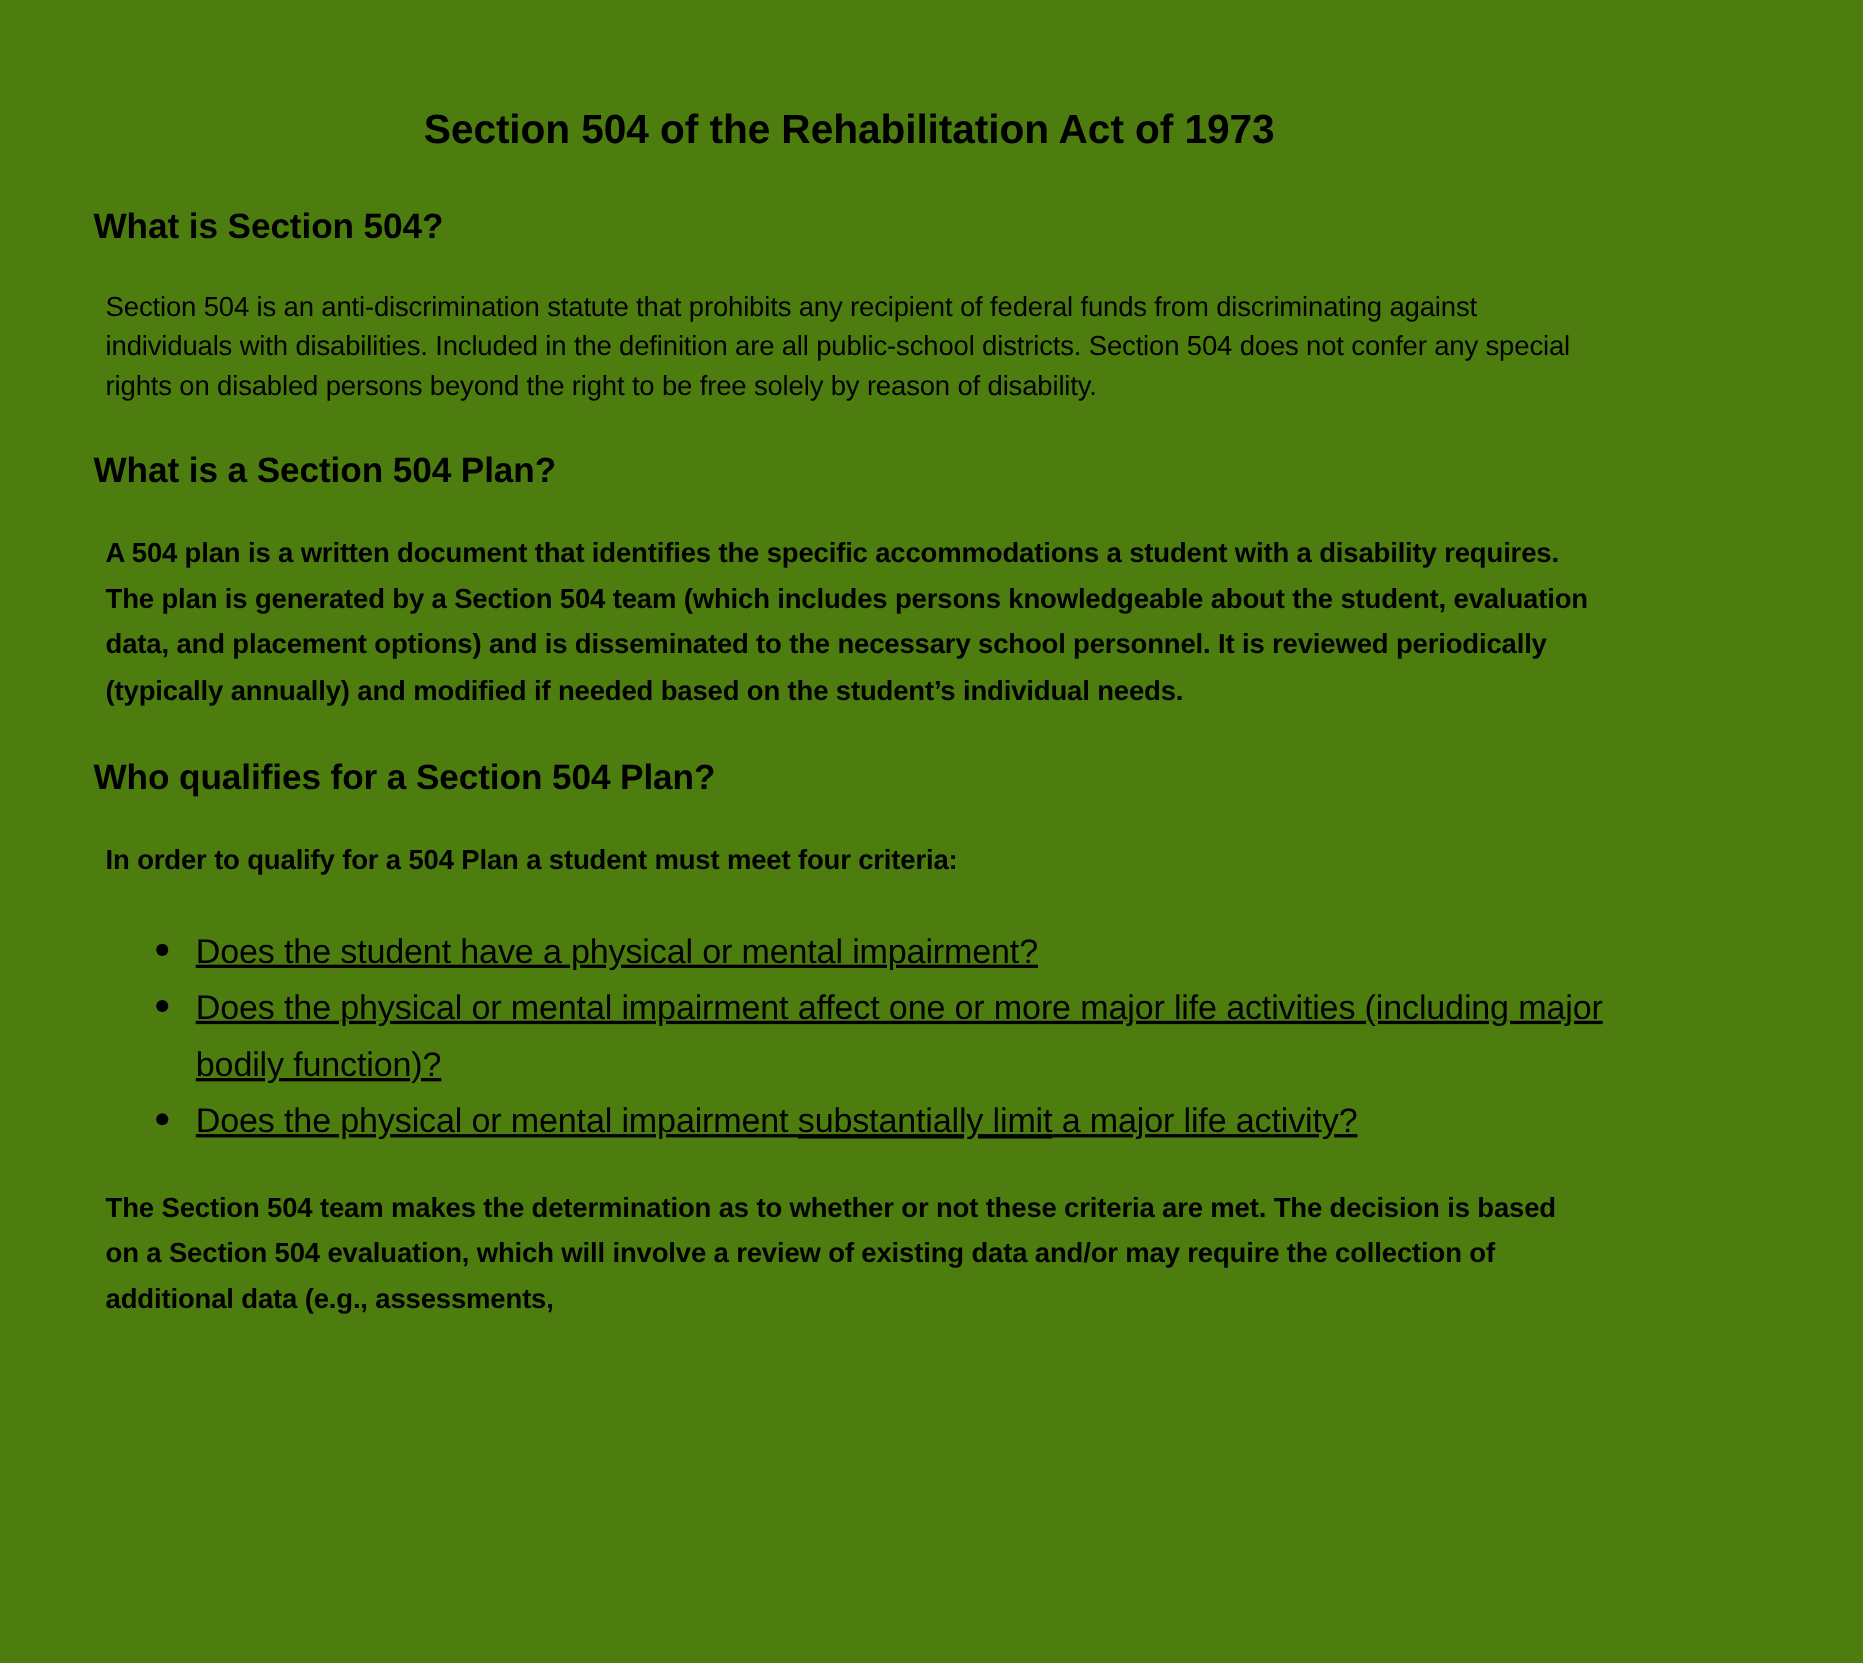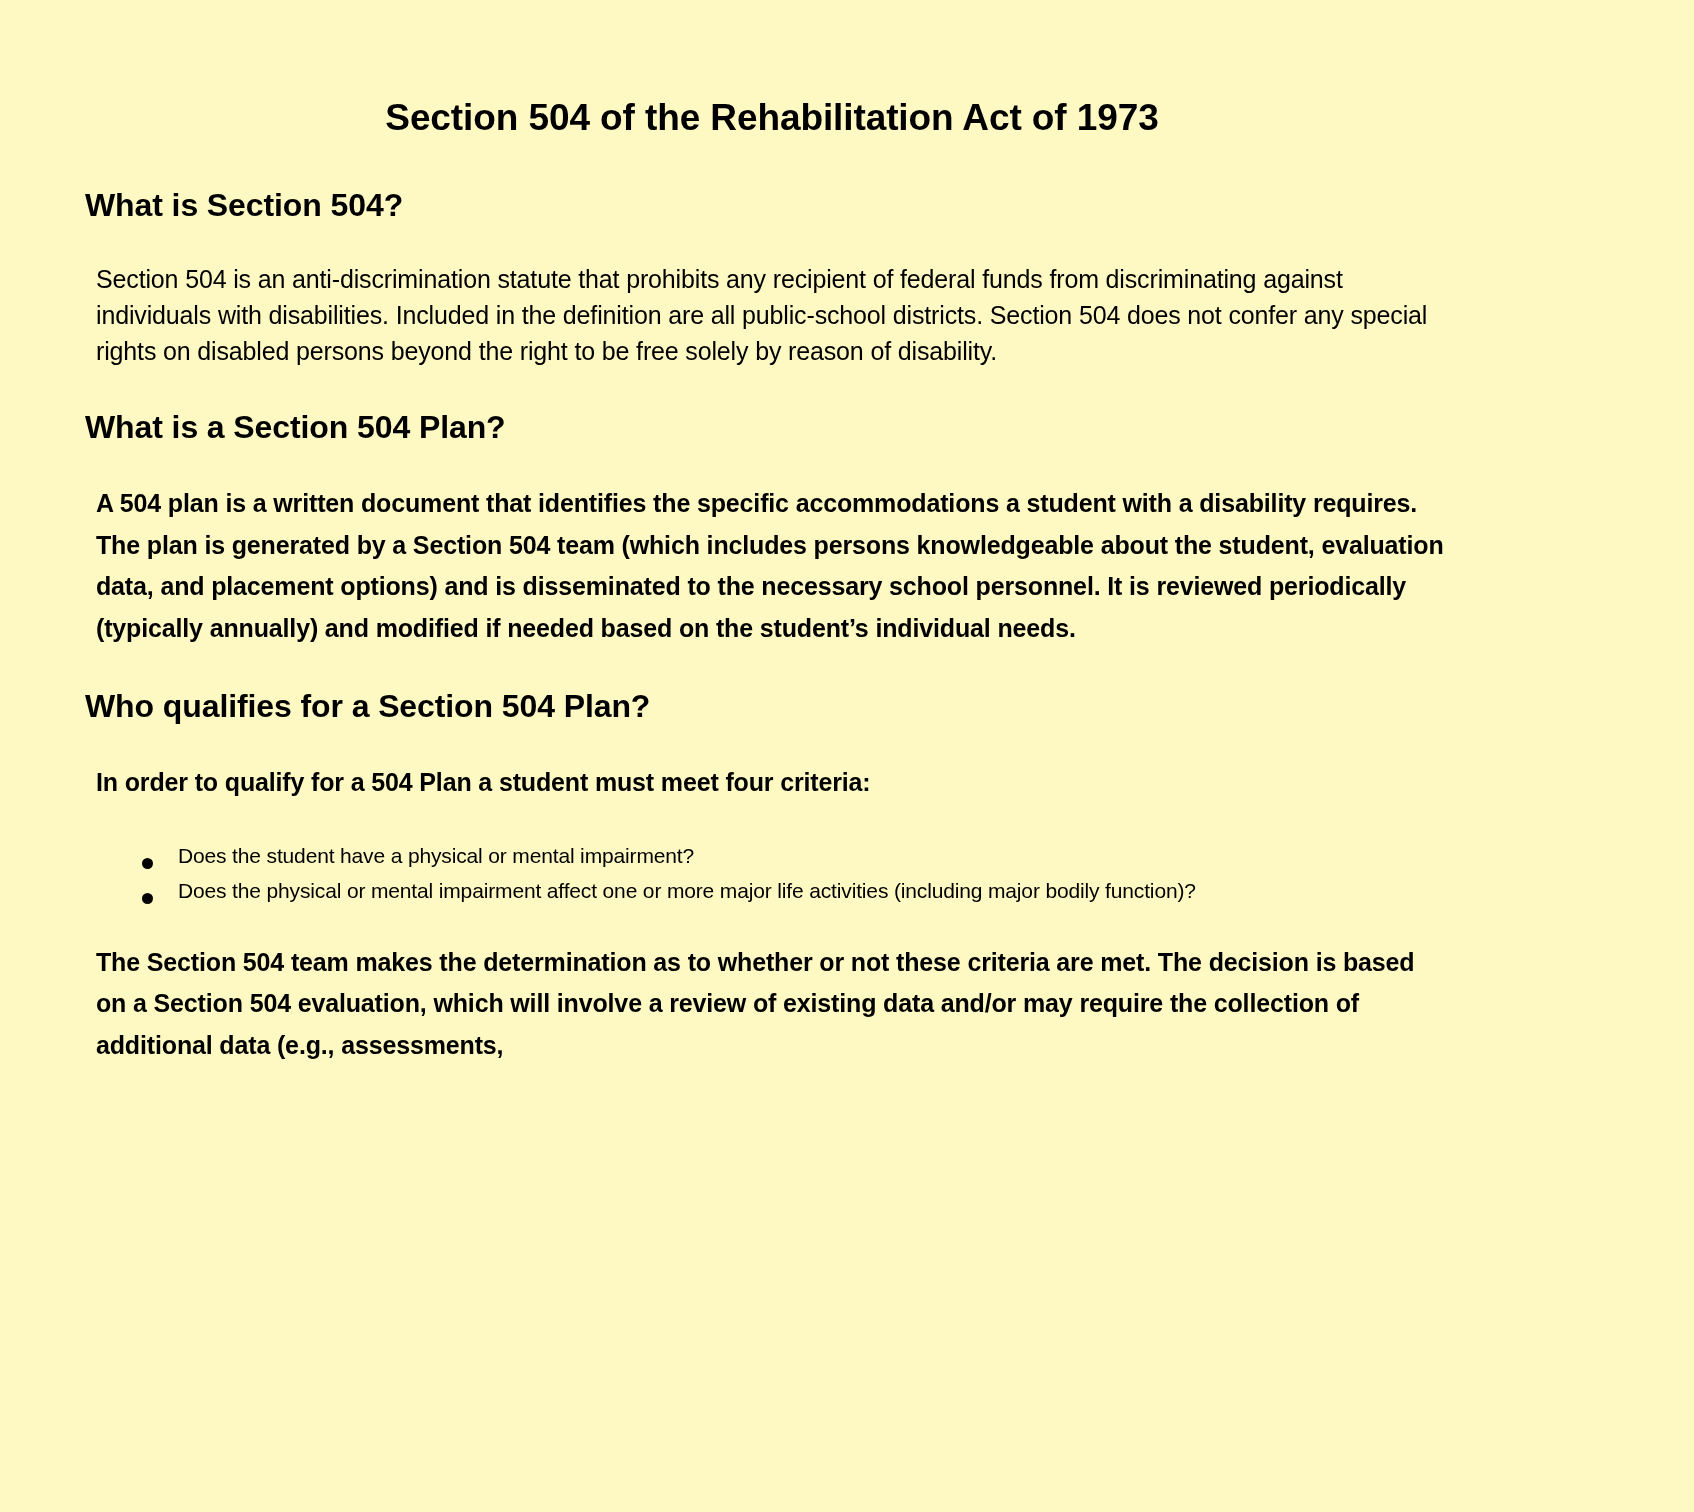--- a/index.html
+++ b/index.html
@@ -8,21 +8,21 @@
     background: #ffffff;
   }
   body {
     font-family: "Liberation Sans", sans-serif;
     color: #000000;
     -webkit-font-smoothing: antialiased;
   }
   .page {
     width: 1694px;
     height: 1512px;
-    background: #fef9c3;
+    background: #4d7c0f;
     position: relative;
     overflow: hidden;
     box-sizing: border-box;
     padding: 0;
   }
   .content {
     position: absolute;
     left: 85px;
     top: 0;
     width: 1374px;
@@ -61,24 +61,25 @@
   .sp-lp { height: 22px; }     
 
   ul.criteria {
     list-style: none;
     margin: 0;
     padding: 0;
   }
   ul.criteria li {
     position: relative;
     padding-left: 93px;
-    font-size: 21px;
+    font-size: 31px;
     line-height: 1.66;
     letter-spacing: -0.15px;
     margin: 0;
+    text-decoration: underline;
   }
   ul.criteria li .dot {
     position: absolute;
     left: 57px;
     top: 19px;
     width: 11px;
     height: 11px;
     background: #000;
     border-radius: 50%;
   }
@@ -123,20 +124,24 @@
 
     <ul class="criteria">
       <li>
         <span class="dot"></span>
         <span>Does the student have a physical or mental impairment?</span><span class="uline"></span><span></span>
       </li>
       <li>
         <span class="dot"></span>
         <span>Does the physical or mental impairment affect one or more major life activities (including major bodily function)?</span><span class="uline"></span><span></span>
       </li>
+      <li>
+        <span class="dot"></span>
+        <span>Does the physical or mental impairment </span><span class="uline">substantially limit</span><span> a major life activity?</span>
+      </li>
     </ul>
 
     <div class="sp-lp"></div>
 
     <p class="body-para loose">The Section 504 team makes the determination as to whether or not these criteria are met.  The decision is based on a Section 504 evaluation, which will involve a review of existing data and/or may require the collection of additional data (e.g., assessments,</p>
 
   </div>
 </div>
 
 </body></html>

